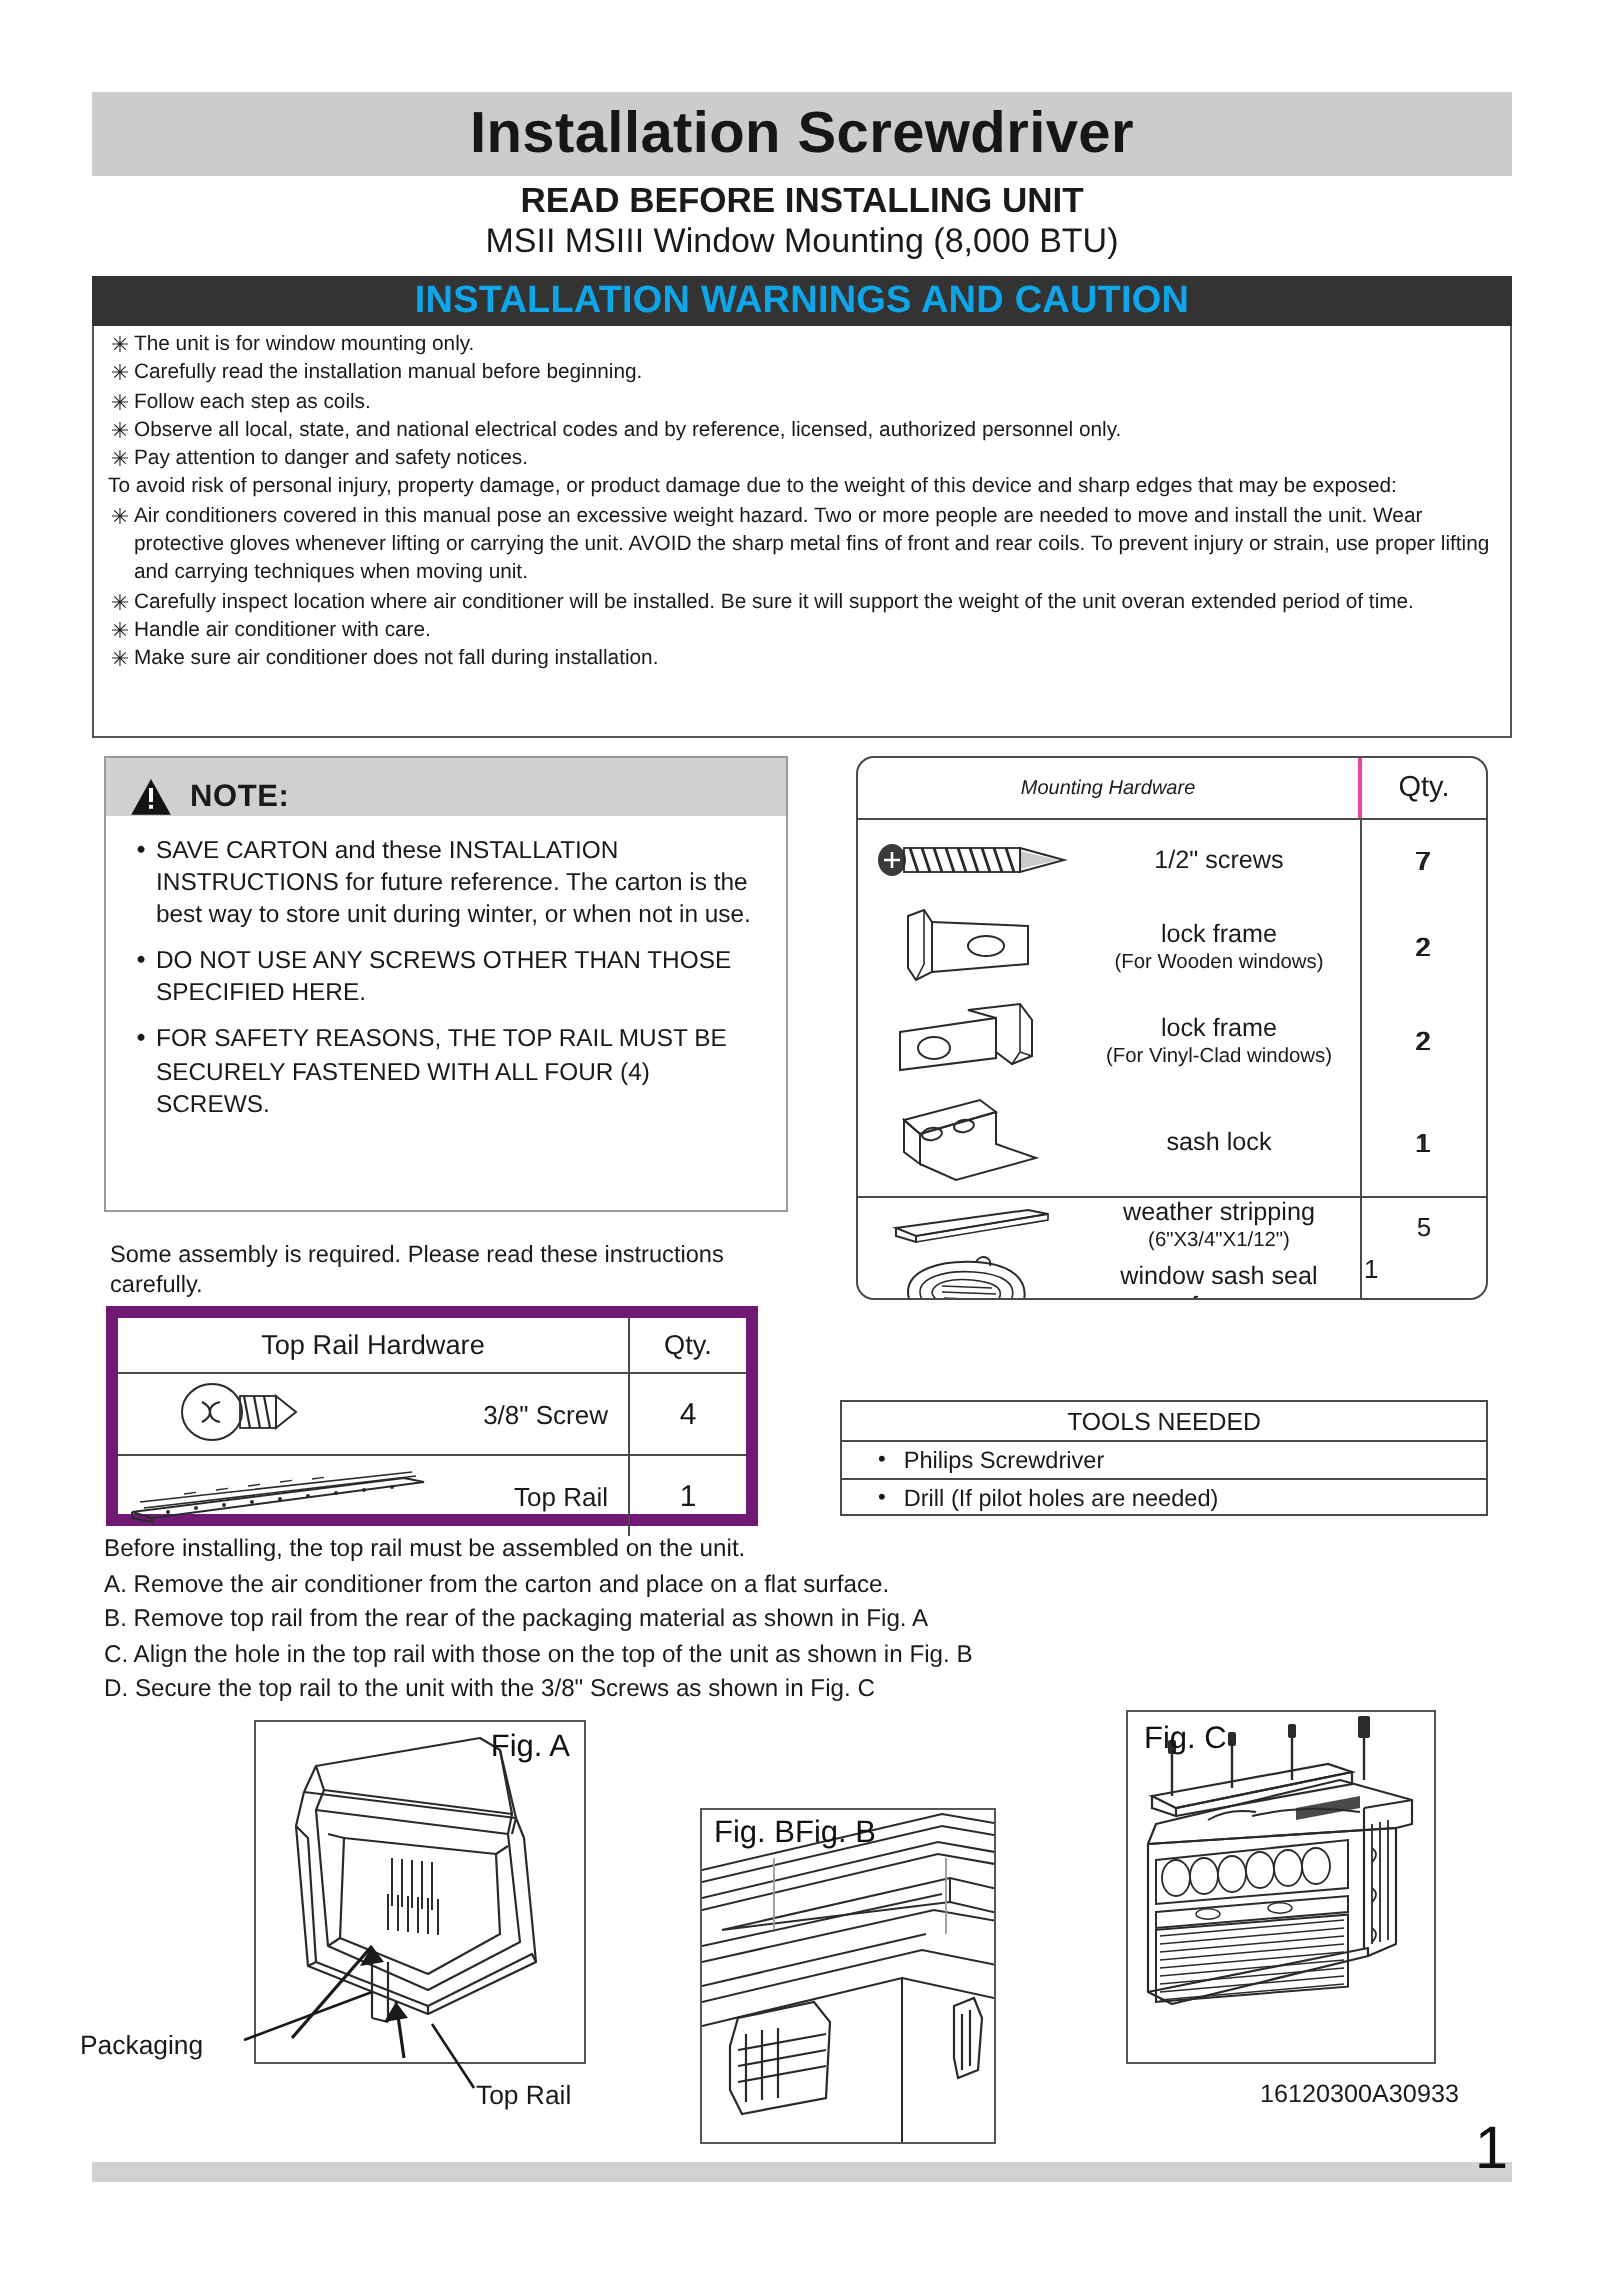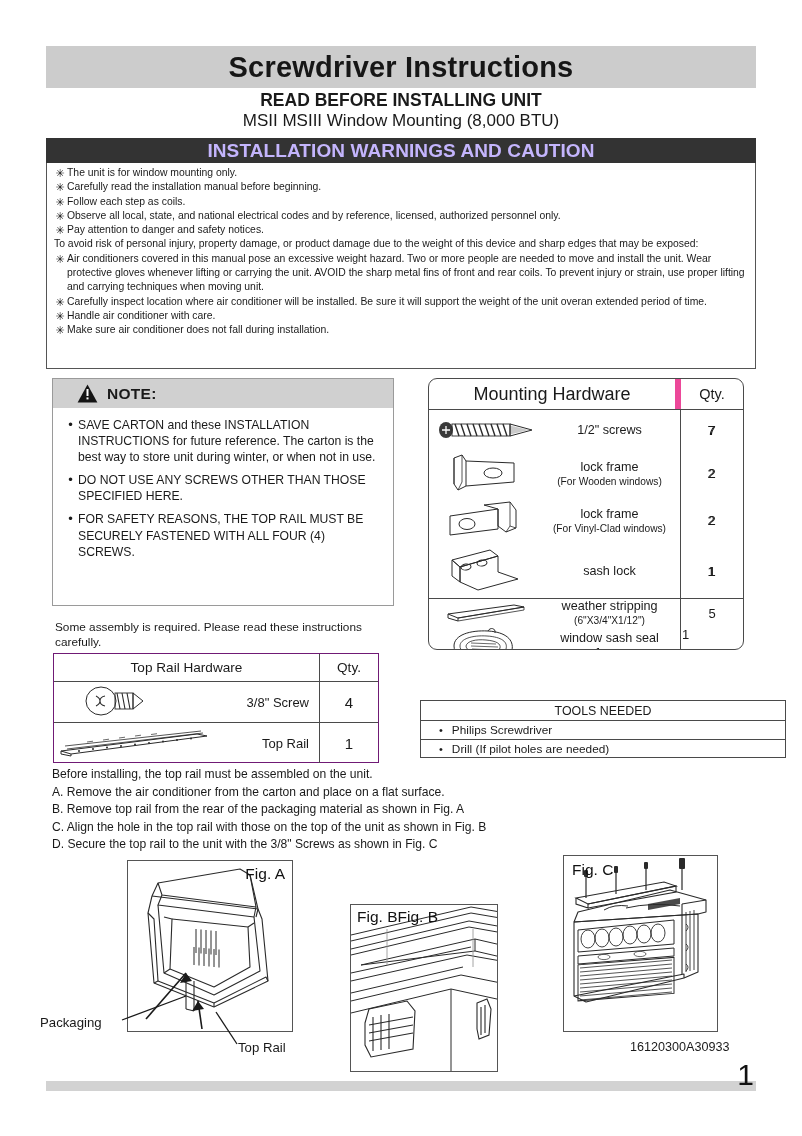--- a/index.html
+++ b/index.html
@@ -43,21 +43,21 @@
   }
 
   
   .warn-bar {
     position: absolute; left: 46px; top: 138px;
     width: 710px; height: 25px;
     background: #333333;
     display: flex; align-items: center; justify-content: center;
   }
   .warn-bar .t {
-    color: #c4b5fd; font-size: 19px; font-weight: bold;
+    color: #0ea5e9; font-size: 19px; font-weight: bold;
     letter-spacing: .1px;
   }
   .warn-box {
     position: absolute; left: 46px; top: 163px;
     width: 710px; height: 206px;
     border: 1px solid #555; border-top: none;
     box-sizing: border-box;
     padding: 3px 8px 0 6px;
   }
   .wrow {
@@ -76,21 +76,21 @@
 
   
   .note-box {
     position: absolute; left: 52px; top: 378px;
     width: 342px; height: 228px;
     border: 1px solid #9a9a9a; box-sizing: border-box;
     background: #ffffff;
   }
   .note-head {
     height: 29px; background: #d0d0d0;
-    display: flex; align-items: center; padding-left: 24px;
+    display: flex; align-items: flex-end; padding-left: 12px;
   }
   .note-head .warn-tri {
     width: 21px; height: 19px; position: relative; margin-right: 9px;
   }
   .note-head .note-label {
     font-size: 15.5px; font-weight: bold; letter-spacing: .3px;
   }
   .note-body { padding: 9px 12px 0 10px; }
   .nrow {
     display: flex; align-items: flex-start;
@@ -110,21 +110,21 @@
     border-radius: 9px;
     background: #fff;
     overflow: hidden;
   }
   .mh-head {
     display: flex; height: 30px;
     border-bottom: 1px solid #4a4a4a;
   }
   .mh-head .c1 {
     flex: 1 1 auto; display: flex; align-items: center; justify-content: center;
-    font-size: 18px; border-right: 6px solid #ec4899;
+    font-size: 10px; border-right: 2px solid #ec4899; font-style: italic;
   }
   .mh-head .c2 {
     flex: 0 0 62px; width: 62px;
     display: flex; align-items: center; justify-content: center;
     font-size: 14.5px;
   }
   .mh-body { position: relative; }
   .mh-sec { display: flex; }
   .mh-sec .left {
     flex: 1 1 auto; border-right: 1px solid #4a4a4a; position: relative;
@@ -152,39 +152,39 @@
   
   .assembly-note {
     position: absolute; left: 55px; top: 620px; width: 350px;
     font-size: 11.8px; line-height: 15px;
   }
 
   
   .trh-table {
     position: absolute; left: 53px; top: 653px;
     width: 326px; height: 110px;
-    border: 1px solid #701a75; box-sizing: border-box;
+    border: 6px solid #701a75; box-sizing: border-box;
     background: #fff;
   }
   .trh-row { display: flex; border-bottom: 1px solid #4a4a4a; }
   .trh-row:last-child { border-bottom: none; }
   .trh-c1 {
     flex: 1 1 auto; border-right: 1px solid #4a4a4a;
     display: flex; align-items: center; position: relative;
   }
   .trh-c2 {
     flex: 0 0 58px; width: 58px;
     display: flex; align-items: center; justify-content: center;
   }
   .trh-head .trh-c1 { justify-content: center; }
 
   
   .tools-box {
     position: absolute; left: 420px; top: 700px;
-    width: 366px; height: 58px;
+    width: 324px; height: 58px;
     border: 1px solid #4a4a4a; box-sizing: border-box;
     background: #fff;
   }
   .tools-head {
     height: 19px; border-bottom: 1px solid #4a4a4a;
     display: flex; align-items: center; justify-content: center;
     font-size: 12.4px;
   }
   .tools-row {
     height: 18px; border-bottom: 1px solid #4a4a4a;
@@ -237,21 +237,21 @@
   svg { display: block; }
   .stroke { fill: none; stroke: #2a2a2a; stroke-width: 1; }
   .strokeL { fill: none; stroke: #2a2a2a; stroke-width: .8; }
 </style>
 </head>
 <body>
 
 <div class="page">
 
   <div class="title-band">
-    <div class="t">Screwdriver Instructions</div>
+    <div class="t">Installation Screwdriver</div>
   </div>
   <div class="subtitle1">READ BEFORE INSTALLING UNIT</div>
   <div class="subtitle2">MSII MSIII Window Mounting (8,000 BTU)</div>
 
   <div class="warn-bar">
     <div class="t">INSTALLATION WARNINGS AND CAUTION</div>
   </div>
 
   <div class="warn-box">
     <div class="wrow">

